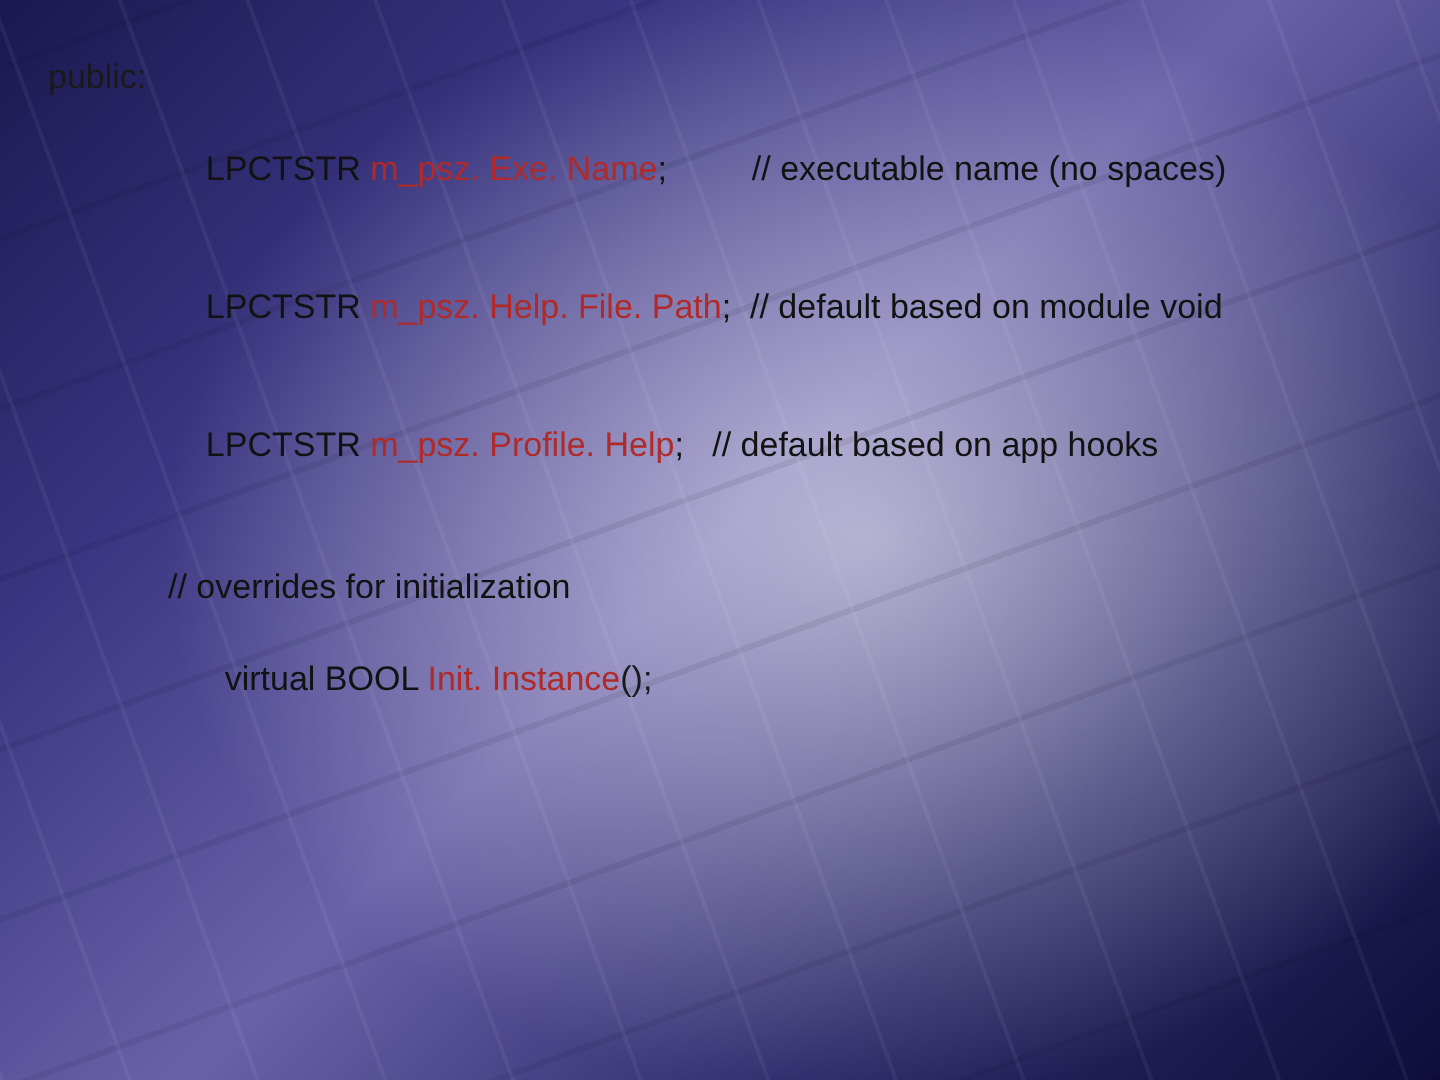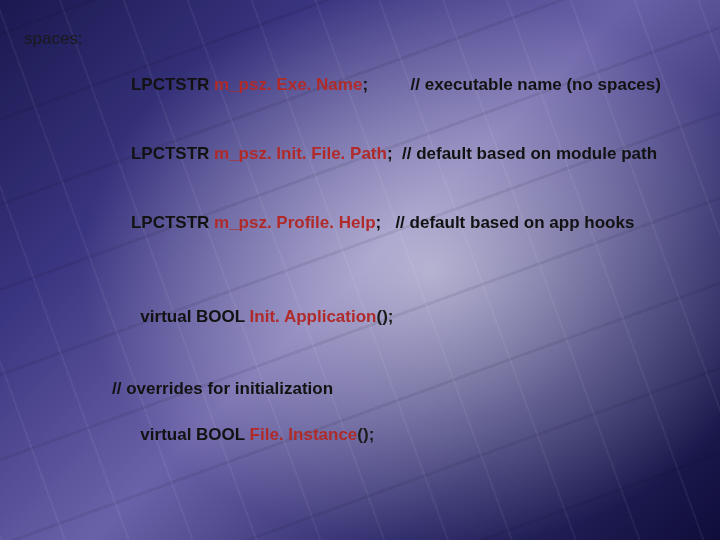--- a/index.html
+++ b/index.html
@@ -19,59 +19,56 @@
     position: absolute; inset: 0;
     background:
       repeating-linear-gradient(70deg, rgba(255,255,255,0.05) 0 2px, transparent 2px 60px),
       repeating-linear-gradient(-20deg, rgba(0,0,20,0.08) 0 3px, transparent 3px 80px);
     pointer-events: none;
   }
   .slide { position: relative; padding: 28px 20px 20px 24px; line-height: 1.35; }
 
   .row { display: flex; }
   .label { width: 76px; flex: 0 0 auto; }
-  .indent { margin-left: 88px; font-weight: bold; }
+  .indent { margin-left: 60px; }
 
   .kw   { color: #121212; }
   .type { color: #121212; }
   .mem  { color: #b02a2a; }
   .cmt  { color: #121212; }
 
   .block { margin-top: 26px; }
 
   .line { white-space: pre; }
 </style>
 </head>
 <body>
 
 <div class="slide">
 
   <div class="row">
     <div class="label">
-      <span>spaces:</span>
+      <span>public:</span>
     </div>
   </div>
 
   <div class="indent line">
     <span class="type">LPCTSTR </span><span class="mem">m_psz. Exe. Name</span><span class="cmt">;         // executable name (no spaces)</span>
   </div>
   <div class="indent line">
-    <span class="type">LPCTSTR </span><span class="mem">m_psz. Init. File. Path</span><span class="cmt">;  // default based on module path</span>
+    <span class="type">LPCTSTR </span><span class="mem">m_psz. Help. File. Path</span><span class="cmt">;  // default based on module void</span>
   </div>
   <div class="indent line">
     <span class="type">LPCTSTR </span><span class="mem">m_psz. Profile. Help</span><span class="cmt">;   // default based on app hooks</span>
   </div>
 
   <div class="block">
-    <div class="indent line">
-      <span class="kw">virtual BOOL </span><span class="mem">Init. Application</span><span>();</span>
-    </div>
 
 
     <div class="indent cmt" style="margin-top:26px">// overrides for initialization</div>
 
     <div class="indent line">
-      <span class="kw">virtual BOOL </span><span class="mem">File. Instance</span><span>();</span>
+      <span class="kw">virtual BOOL </span><span class="mem">Init. Instance</span><span>();</span>
     </div>
 
   </div>
 
 </div>
 
 </body></html>

